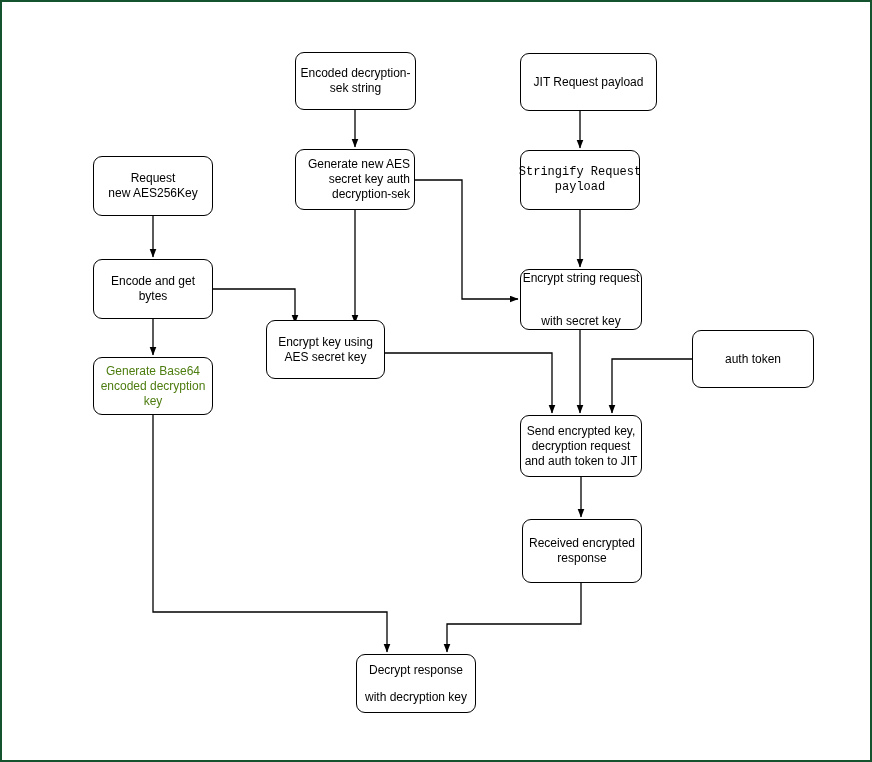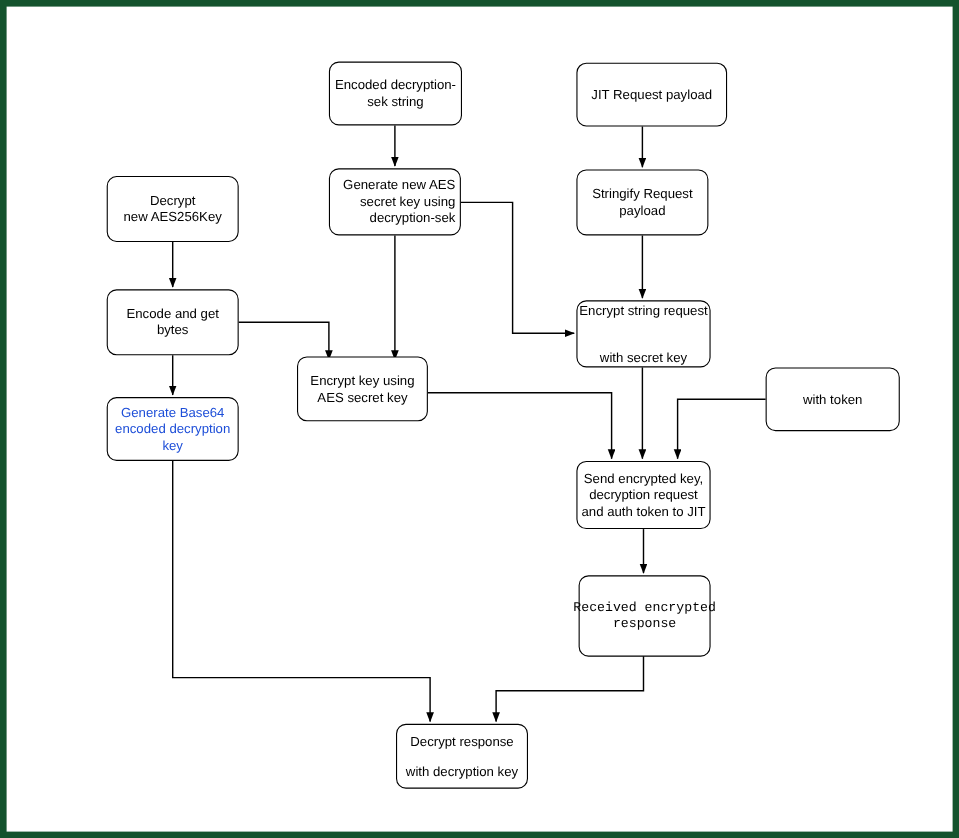--- a/index.html
+++ b/index.html
@@ -1,21 +1,21 @@
 <!DOCTYPE html>
 <html><head>
 <meta charset="utf-8">
 <style>
   html, body { margin: 0; padding: 0; background: #ffffff; }
   .canvas {
     position: relative;
     width: 872px;
     height: 762px;
     box-sizing: border-box;
-    border: 6px solid #14532d;
+    border: 2px solid #14532d;
     background: #ffffff;
     font-family: "Liberation Sans", sans-serif;
     overflow: hidden;
   }
   .edge-layer {
     position: absolute;
     left: 0; top: 0;
     width: 872px; height: 762px;
     pointer-events: none;
   }
@@ -67,57 +67,57 @@
   <div id="node-group">
       <div class="node" style="left: 293px; top: 50px; width: 121px; height: 58px; background: rgb(255, 255, 255); border-color: rgb(0, 0, 0); color: rgb(0, 0, 0);">
         <span>Encoded decryption-</span>
         <span>sek string</span>
       </div>
       <div class="node" style="left: 518px; top: 51px; width: 137px; height: 58px; background: rgb(255, 255, 255); border-color: rgb(0, 0, 0); color: rgb(0, 0, 0);">
         <span>JIT Request payload</span>
       </div>
       <div class="node" style="left: 293px; top: 147px; width: 120px; height: 61px; background: rgb(255, 255, 255); border-color: rgb(0, 0, 0); color: rgb(0, 0, 0); align-items: flex-end;">
         <span>Generate new AES</span>
-        <span>secret key using</span>
+        <span>secret key auth</span>
         <span>decryption-sek</span>
       </div>
-      <div class="node" style="left: 518px; top: 148px; width: 120px; height: 60px; background: rgb(255, 255, 255); border-color: rgb(0, 0, 0); color: rgb(0, 0, 0);">
+      <div class="node" style="left: 518px; top: 148px; width: 120px; height: 60px; background: rgb(255, 255, 255); border-color: rgb(0, 0, 0); color: rgb(0, 0, 0); font-family: Liberation Mono, monospace;">
         <span>Stringify Request</span>
         <span>payload</span>
       </div>
       <div class="node" style="left: 91px; top: 154px; width: 120px; height: 60px; background: rgb(255, 255, 255); border-color: rgb(0, 0, 0); color: rgb(0, 0, 0);">
-        <span>Decrypt</span>
+        <span>Request</span>
         <span>new AES256Key</span>
       </div>
       <div class="node" style="left: 91px; top: 257px; width: 120px; height: 60px; background: rgb(255, 255, 255); border-color: rgb(0, 0, 0); color: rgb(0, 0, 0);">
         <span>Encode and get</span>
         <span>bytes</span>
       </div>
       <div class="node" style="left: 518px; top: 267px; width: 122px; height: 61px; background: rgb(255, 255, 255); border-color: rgb(0, 0, 0); color: rgb(0, 0, 0); gap: 28px;">
         <span>Encrypt string request</span>
         <span>with secret key</span>
       </div>
       <div class="node" style="left: 264px; top: 318px; width: 119px; height: 59px; background: rgb(255, 255, 255); border-color: rgb(0, 0, 0); color: rgb(0, 0, 0);">
         <span>Encrypt key using</span>
         <span>AES secret key</span>
       </div>
       <div class="node" style="left: 690px; top: 328px; width: 122px; height: 58px; background: rgb(255, 255, 255); border-color: rgb(0, 0, 0); color: rgb(0, 0, 0);">
-        <span>with token</span>
+        <span>auth token</span>
       </div>
-      <div class="node" style="left: 91px; top: 355px; width: 120px; height: 58px; background: rgb(255, 255, 255); border-color: rgb(0, 0, 0); color: #1d4ed8;">
+      <div class="node" style="left: 91px; top: 355px; width: 120px; height: 58px; background: rgb(255, 255, 255); border-color: rgb(0, 0, 0); color: #4d7c0f;">
         <span>Generate Base64</span>
         <span>encoded decryption</span>
         <span>key</span>
       </div>
       <div class="node" style="left: 518px; top: 413px; width: 122px; height: 62px; background: rgb(255, 255, 255); border-color: rgb(0, 0, 0); color: rgb(0, 0, 0);">
         <span>Send encrypted key,</span>
         <span>decryption request</span>
         <span>and auth token to JIT</span>
       </div>
-      <div class="node" style="left: 520px; top: 517px; width: 120px; height: 74px; background: rgb(255, 255, 255); border-color: rgb(0, 0, 0); color: rgb(0, 0, 0); font-family: Liberation Mono, monospace;">
+      <div class="node" style="left: 520px; top: 517px; width: 120px; height: 64px; background: rgb(255, 255, 255); border-color: rgb(0, 0, 0); color: rgb(0, 0, 0);">
         <span>Received encrypted</span>
         <span>response</span>
       </div>
       <div class="node" style="left: 354px; top: 652px; width: 120px; height: 59px; background: rgb(255, 255, 255); border-color: rgb(0, 0, 0); color: rgb(0, 0, 0); gap: 12px;">
         <span>Decrypt response</span>
         <span>with decryption key</span>
       </div>
     </div>
 </div>
 

